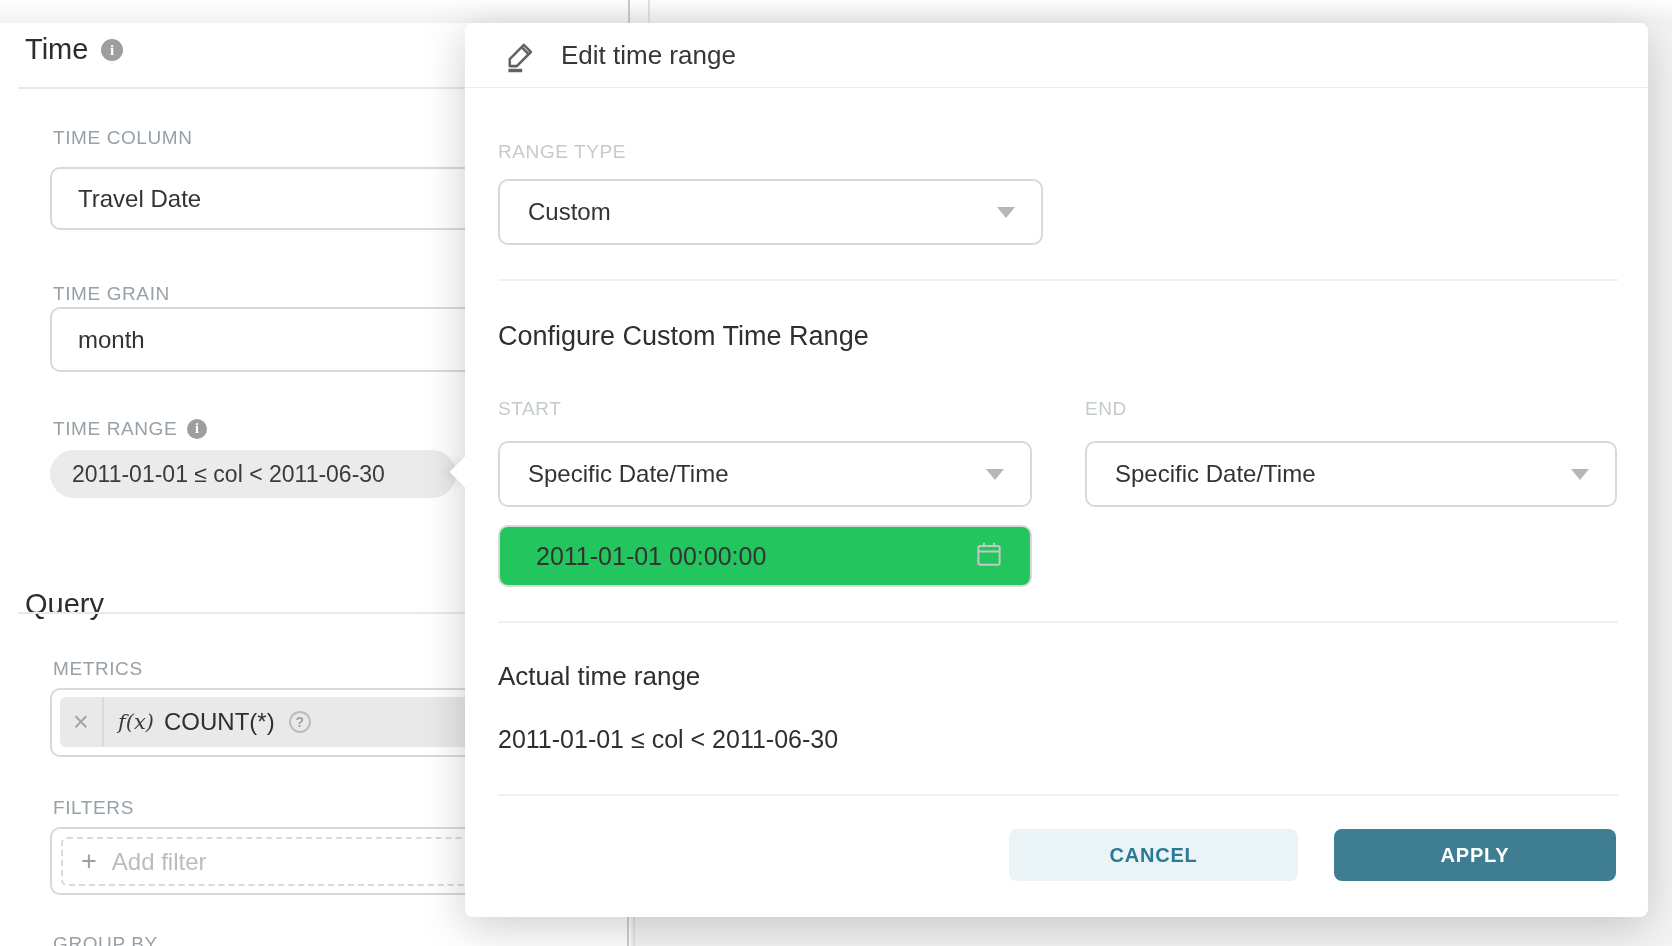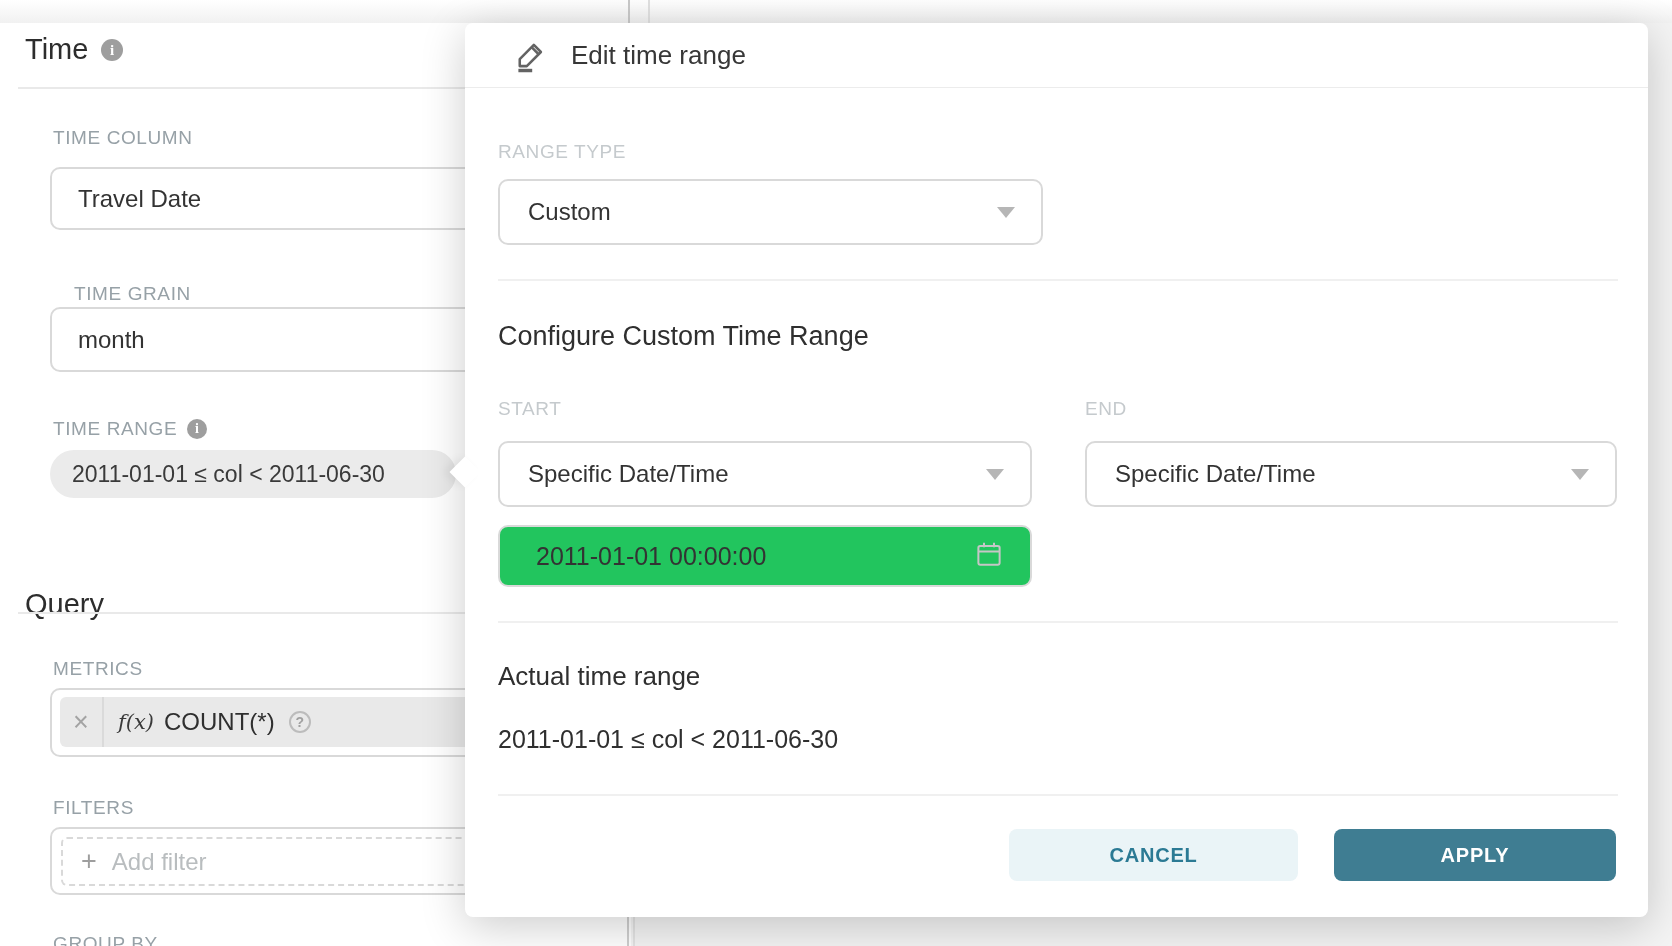--- a/index.html
+++ b/index.html
@@ -51,21 +51,21 @@
                 border:2px dashed #d9d9d9; border-radius:6px; display:flex; align-items:center; }
   .plus-glyph { margin-left:18px; font-size:27px; color:#9e9e9e; }
   .add-filter-label { margin-left:15px; font-size:24px; color:#b9bdbf; }
 
   
   .modal { position:absolute; left:465px; top:23px; width:1183px; height:894px; background:#fff;
            border-radius:8px; box-shadow:0 10px 45px rgba(0,0,0,0.20); z-index:10; }
   .modal-arrow { position:absolute; left:-11px; top:438px; width:22px; height:22px; background:#fff;
                  transform:rotate(45deg); box-shadow:-4px 4px 8px rgba(0,0,0,0.06); }
   .m-header { position:absolute; left:0; top:0; width:100%; height:65px;
-              border-bottom:1px solid #ececec; display:flex; align-items:center; padding-left:48px; }
+              border-bottom:1px solid #ececec; display:flex; align-items:center; padding-left:38px; }
   .m-title { margin-left:22px; font-size:26px; font-weight:500; color:#373737; }
   .m-label { position:absolute; font-size:19px; letter-spacing:0.6px; color:#c5cacd; }
   .m-divider { position:absolute; left:33px; width:1120px; height:2px; background:#f0f0f0; }
   .m-heading { position:absolute; left:33px; font-size:27px; font-weight:500; color:#2f2f2f; }
 
   .sel { position:absolute; border:2px solid #d9d9d9; border-radius:10px; background:#fff; height:66px; }
   .sel .sel-text { position:absolute; left:28px; top:50%; transform:translateY(-50%);
                    font-size:24px; color:#333; white-space:nowrap; }
   .caret { position:absolute; right:26px; top:50%; margin-top:-5px; width:0; height:0;
            border-left:9px solid transparent; border-right:9px solid transparent;
@@ -99,21 +99,21 @@
       <span>Time</span>
       <span class="info-icon" style="position:absolute; left:76px; top:6px;">i</span>
     </div>
     <div class="sec-divider" style="top:87px;"></div>
 
     <div class="fld-label" style="left:53px; top:127px;text-align:right;">TIME COLUMN</div>
     <div class="ctl" style="left:50px; top:167px; width:520px; height:63px;">
       <span class="ctl-text">Travel Date</span>
     </div>
 
-    <div class="fld-label" style="left:53px; top:283px;margin-left:21px;">TIME GRAIN</div>
+    <div class="fld-label" style="left:53px; top:283px;">TIME GRAIN</div>
     <div class="ctl" style="left:50px; top:307px; width:520px; height:65px;">
       <span class="ctl-text">month</span>
     </div>
 
     <div class="fld-label" style="left:53px; top:418px; display:flex; align-items:center; gap:10px;">
       <span>TIME RANGE</span>
       <span class="info-icon" style="width:20px; height:20px; line-height:20px; font-size:14px;">i</span>
     </div>
     <div class="pill">
       <span>2011-01-01 ≤ col &lt; 2011-06-30</span>

